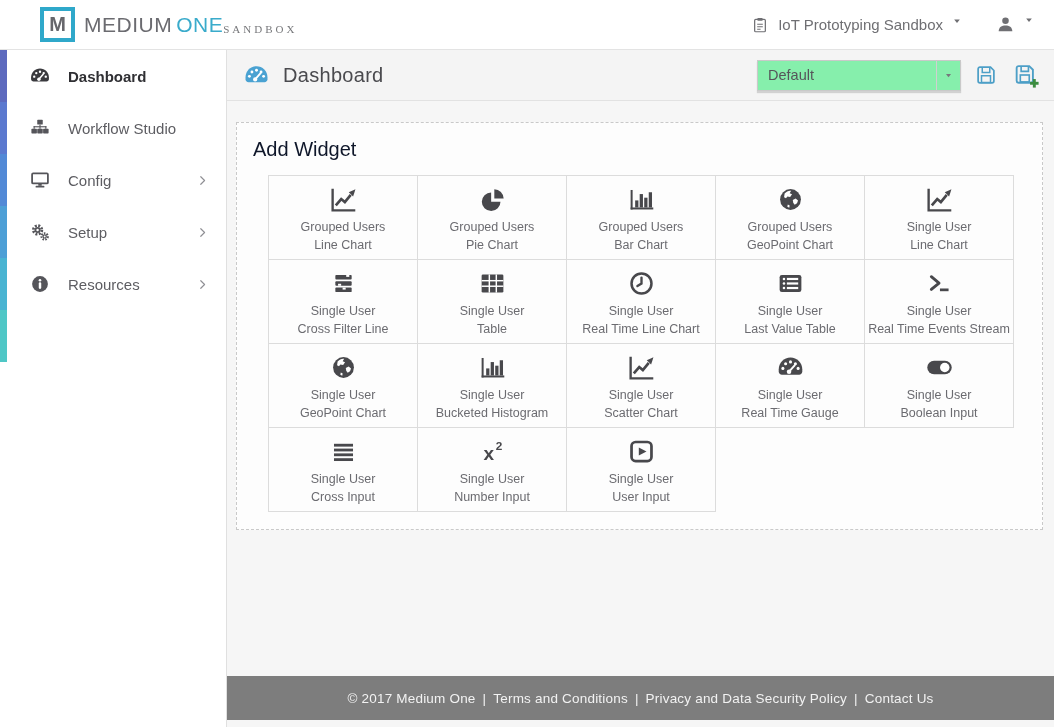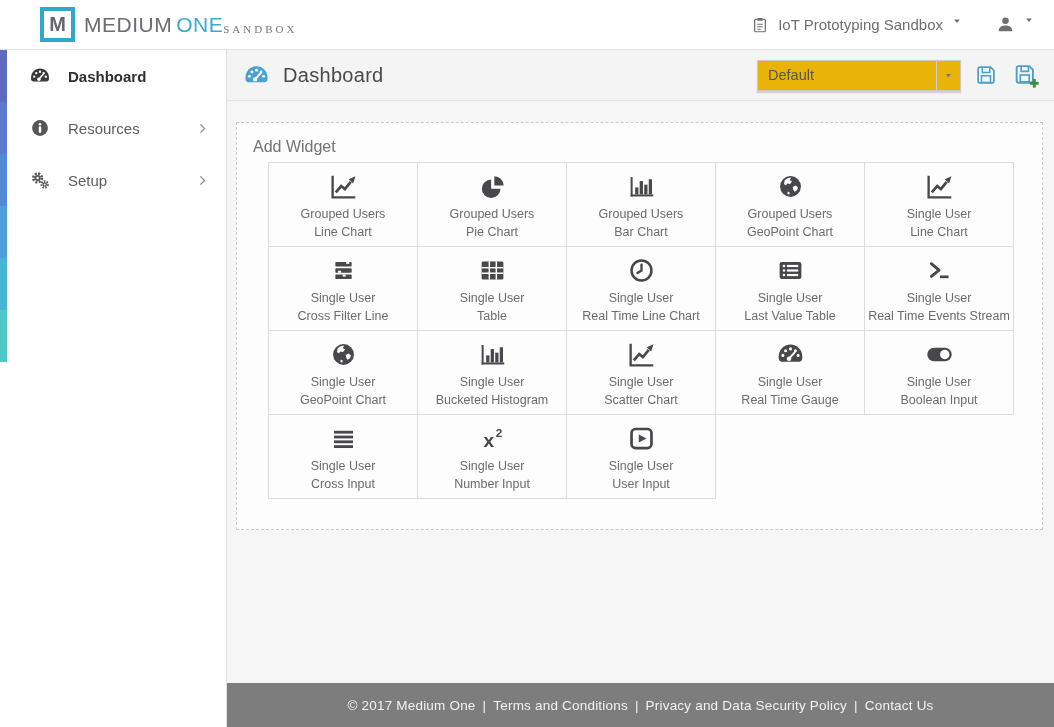--- a/index.html
+++ b/index.html
@@ -58,54 +58,54 @@
     flex:0 0 51px; height:51px; background:#f4f4f4;
     border-bottom:1px solid #e2e2e2;
     display:flex; align-items:center; justify-content:space-between;
     padding:0 13px 0 16px;
   }
   .page-title-wrap { display:flex; align-items:center; gap:13px; }
   .header-gauge { width:27px; height:27px; color:#4aa2d2; }
   .page-title { font-size:20px; font-weight:normal; color:#4a4a4e; margin:0; letter-spacing:.3px; }
   .header-actions { display:flex; align-items:center; gap:11px; }
   .select {
-    width:204px; height:31px; background:#eab308; border:1px solid #c9c9c9;
+    width:204px; height:31px; background:#86efac; border:1px solid #c9c9c9;
     box-shadow:0 2px 1px rgba(0,0,0,.14);
     display:flex; align-items:center; font-size:14.5px; color:#55555a; cursor:pointer;
   }
   .select-value { flex:1; padding-left:10px; }
   .select-caret { width:24px; height:100%; border-left:1px solid #d0d0d0;
     display:flex; align-items:center; justify-content:center; color:#77777c; }
   .icon-btn { background:none; border:none; padding:2px; cursor:pointer; color:#4d9fc7; }
   .icon-btn svg { display:block; }
 
   
   .content { flex:1; padding:21px 11px 0 9px; }
   .add-widget-panel {
     border:1px dashed #c9c9c9; background:#fdfdfd;
     height:408px; padding:15px 0 0 16px;
   }
-  .add-widget-title { font-size:16px; font-weight:normal; color:#737373; margin:0 0 6px 0; }
+  .add-widget-title { font-size:20px; font-weight:normal; color:#0f172a; margin:0 0 14px 0; }
   .widget-grid {
     margin-left:15px; width:746px;
     display:grid; grid-template-columns:repeat(5,149px); grid-auto-rows:84px;
     border-top:1px solid #dcdcdc; border-left:1px solid #dcdcdc;
   }
   .widget-cell {
     border-right:1px solid #dcdcdc; border-bottom:1px solid #dcdcdc;
     display:flex; flex-direction:column; align-items:center;
     padding-top:9px; cursor:pointer; background:#fdfdfd; text-align:center;
   }
   .widget-icon { width:29px; height:29px; color:#48484c; }
   .widget-group, .widget-type { font-size:12.5px; color:#6b6b70; line-height:18px; }
   .widget-group { margin-top:4px; }
 
   
   .footer {
-    flex:0 0 44px; margin-bottom:0; background:#7d7d7d; color:#f2f2f2;
+    flex:0 0 44px; margin-bottom:7px; background:#7d7d7d; color:#f2f2f2;
     display:flex; align-items:center; justify-content:center; font-size:13.5px;
     letter-spacing:.2px;
   }
   .footer .sep { margin:0 7px; }
   .footer .flink { cursor:pointer; }
 
   svg { overflow:visible; }
   svg text { font-family:"Liberation Sans", sans-serif; }
 </style>
 </head>
@@ -303,38 +303,56 @@
   <div class="side-item active">
     <svg class="side-icon">
               <use href="#i-gauge"></use>
             </svg>
     <span class="side-label">Dashboard</span>
     <svg class="side-chevron" style="visibility: hidden;">
               <use href="#i-chevron-right"></use>
             </svg>
   </div>
 
-
-
+  <div class="side-item">
+    <svg class="side-icon">
+              <use href="#i-sitemap"></use>
+            </svg>
+    <span class="side-label">Workflow Studio</span>
+    <svg class="side-chevron" style="visibility: hidden;">
+              <use href="#i-chevron-right"></use>
+            </svg>
+  </div>
+
+
+  <div class="side-item">
+    <svg class="side-icon">
+              <use href="#i-desktop"></use>
+            </svg>
+    <span class="side-label">Config</span>
+    <svg class="side-chevron">
+              <use href="#i-chevron-right"></use>
+            </svg>
+  </div>
+
+  <div class="side-item">
+    <svg class="side-icon">
+              <use href="#i-gears"></use>
+            </svg>
+    <span class="side-label">Setup</span>
+    <svg class="side-chevron">
+              <use href="#i-chevron-right"></use>
+            </svg>
+  </div>
 
   <div class="side-item">
     <svg class="side-icon">
               <use href="#i-info"></use>
             </svg>
     <span class="side-label">Resources</span>
-    <svg class="side-chevron">
-              <use href="#i-chevron-right"></use>
-            </svg>
-  </div>
-
-  <div class="side-item">
-    <svg class="side-icon">
-              <use href="#i-gears"></use>
-            </svg>
-    <span class="side-label">Setup</span>
     <svg class="side-chevron">
               <use href="#i-chevron-right"></use>
             </svg>
   </div>
 </nav>
     </aside>
 
     <main class="main">
 
       <div class="main-header">

